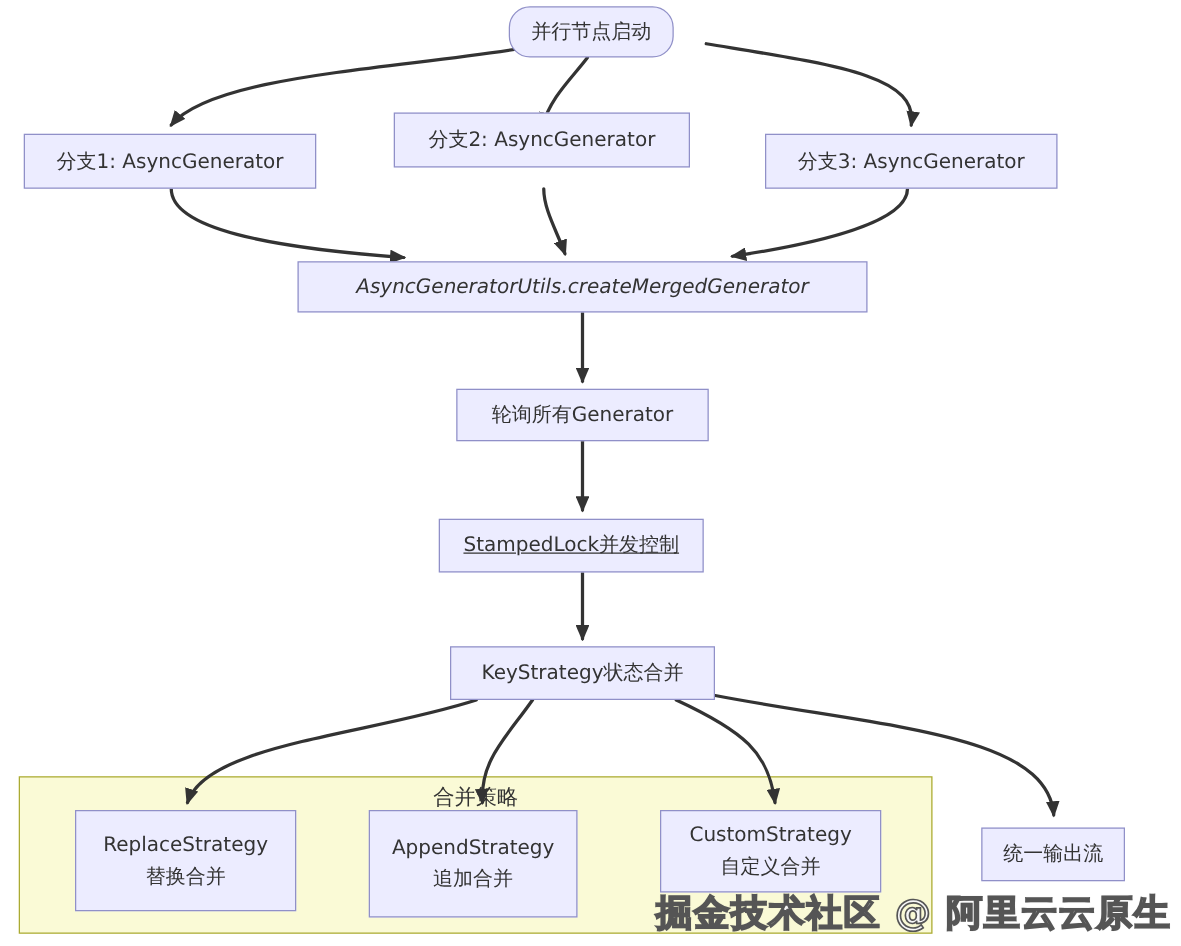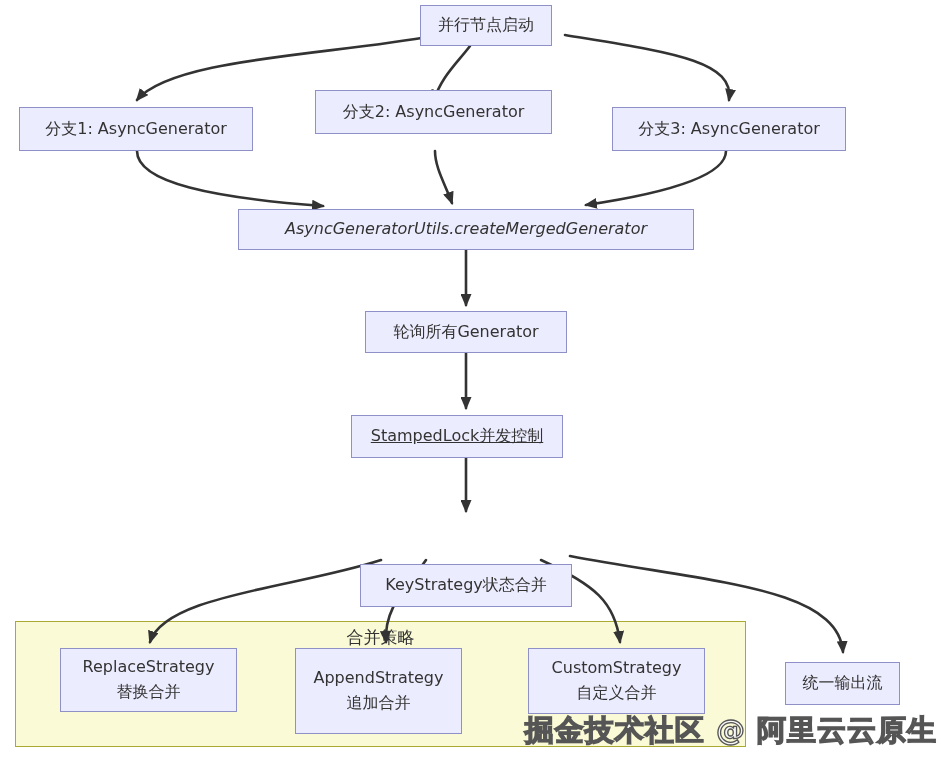--- a/index.html
+++ b/index.html
@@ -57,37 +57,37 @@
     <path class="edge" marker-end="url(#arrow)" d="M 726 151 C 726 177, 660 194, 586 205"></path>
     <path class="edge" marker-end="url(#arrow)" d="M 466 250 L 466 305"></path>
     <path class="edge" marker-end="url(#arrow)" d="M 466 353 L 466 408"></path>
     <path class="edge" marker-end="url(#arrow)" d="M 466 458 L 466 511"></path>
     <path class="edge" marker-end="url(#arrow)" d="M 381 560 C 295 588, 165 595, 150 642"></path>
     <path class="edge" marker-end="url(#arrow)" d="M 426 560 C 405 590, 384 608, 386 642"></path>
     <path class="edge" marker-end="url(#arrow)" d="M 541 560 C 595 585, 615 602, 620 642"></path>
     <path class="edge" marker-end="url(#arrow)" d="M 570 556 C 705 582, 838 586, 843 652"></path>
   </svg>
 
-  <div class="node" style="left:420px;top:5px;width:132px;height:41px;">并行节点启动</div>
+  <div class="node" style="left:407px;top:5px;width:132px;height:41px;border-radius:17px;">并行节点启动</div>
 
   <div class="node" style="left:19px;top:107px;width:234px;height:44px;">分支1: AsyncGenerator</div>
 
   <div class="node" style="left:315px;top:90px;width:237px;height:44px;">分支2: AsyncGenerator</div>
 
   <div class="node" style="left:612px;top:107px;width:234px;height:44px;">分支3: AsyncGenerator</div>
 
   <div class="node" style="left:238px;top:209px;width:456px;height:41px;font-style:italic;">AsyncGeneratorUtils.createMergedGenerator</div>
 
   <div class="node" style="left:365px;top:311px;width:202px;height:42px;">轮询所有Generator</div>
 
   <div class="node" style="left:351px;top:415px;width:212px;height:43px;text-decoration:underline;">StampedLock并发控制</div>
 
-  <div class="node" style="left:360px;top:517px;width:212px;height:43px;margin-top:47px;">KeyStrategy状态合并</div>
+  <div class="node" style="left:360px;top:517px;width:212px;height:43px;">KeyStrategy状态合并</div>
 
-  <div class="node" style="left:60px;top:648px;width:177px;height:64px;">ReplaceStrategy
+  <div class="node" style="left:60px;top:648px;width:177px;height:81px;">ReplaceStrategy
 替换合并</div>
 
   <div class="node" style="left:295px;top:648px;width:167px;height:86px;">AppendStrategy
 追加合并</div>
 
   <div class="node" style="left:528px;top:648px;width:177px;height:66px;">CustomStrategy
 自定义合并</div>
 
   <div class="node" style="left:785px;top:662px;width:115px;height:43px;">统一输出流</div>
 

